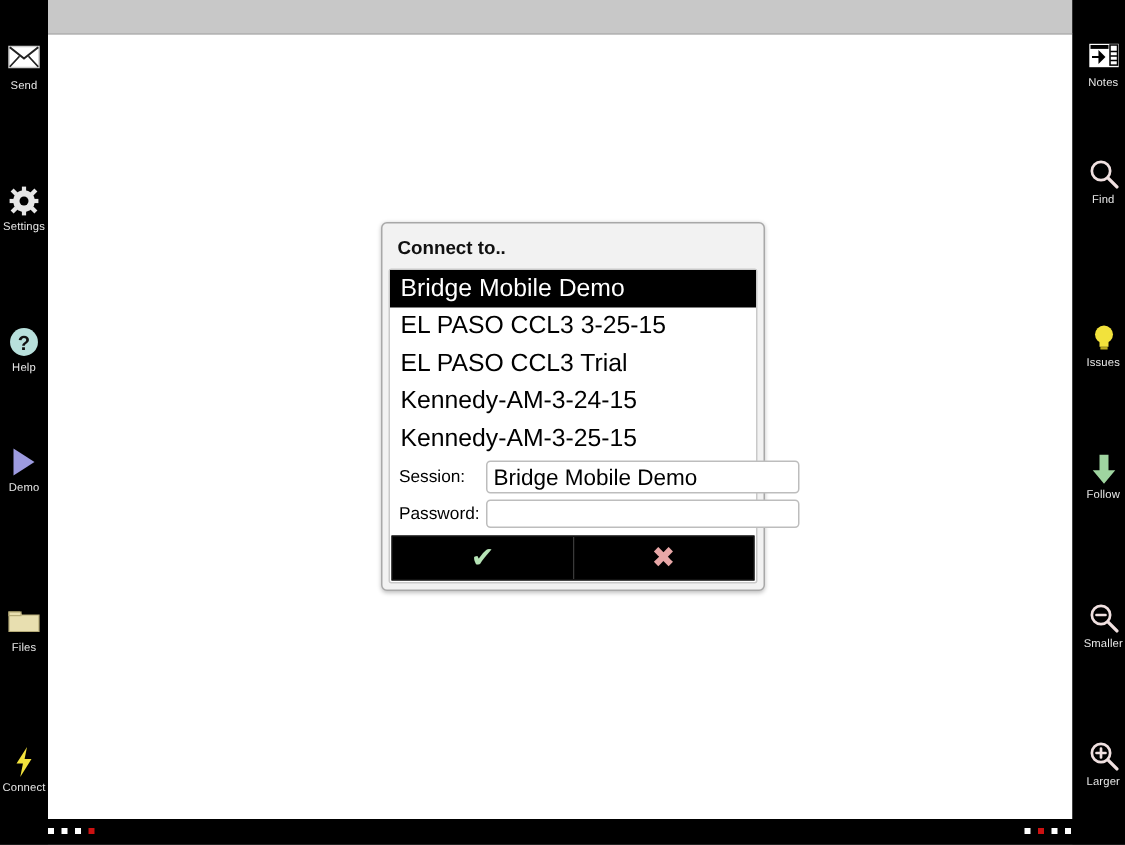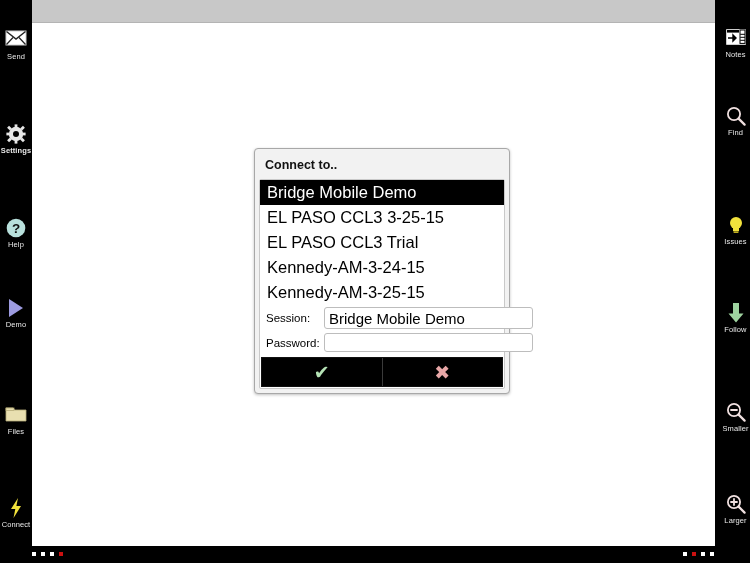--- a/index.html
+++ b/index.html
@@ -233,21 +233,21 @@
       <span class="side-ico">
         <svg width="22" height="16" viewBox="0 0 22 16">
           <rect x="1" y="1" width="20" height="14" fill="#ffffff" stroke="#cccccc" stroke-width="1"></rect>
           <path d="M1.5 1.5 L11 9 L20.5 1.5" fill="none" stroke="#222222" stroke-width="1.4"></path>
           <path d="M1.5 14.5 L8 7.5 M20.5 14.5 L14 7.5" fill="none" stroke="#222222" stroke-width="1.2"></path>
         </svg>
       </span>
       <span class="side-label">Send</span>
     </div>
 
-    <div class="side-btn" style="top:124px;font-weight:bold;">
+    <div class="side-btn" style="top:124px;">
       <span class="side-ico">
         <svg width="20" height="20" viewBox="0 0 20 20">
           <g fill="#e6e6e6">
             <circle cx="10" cy="10" r="7.2"></circle>
             <rect x="8.6" y="0.4" width="2.8" height="4"></rect>
             <rect x="8.6" y="15.6" width="2.8" height="4"></rect>
             <rect x="0.4" y="8.6" width="4" height="2.8"></rect>
             <rect x="15.6" y="8.6" width="4" height="2.8"></rect>
             <rect x="2.1" y="2.1" width="2.8" height="4" transform="rotate(-45 3.5 4.1)"></rect>
             <rect x="15.1" y="13.9" width="2.8" height="4" transform="rotate(-45 16.5 15.9)"></rect>

